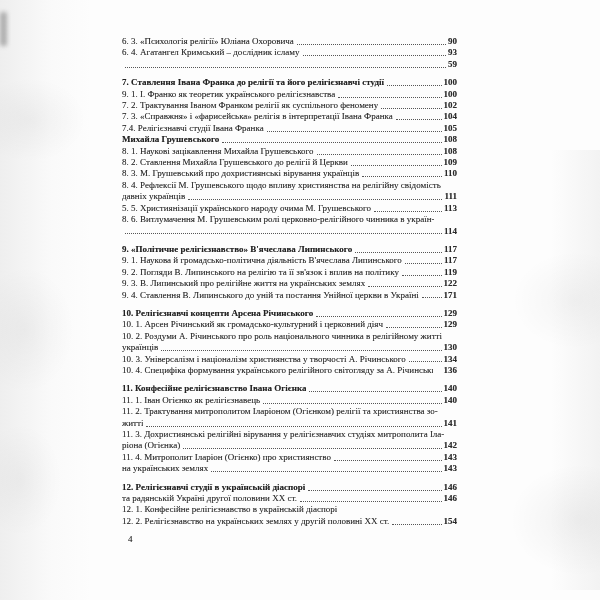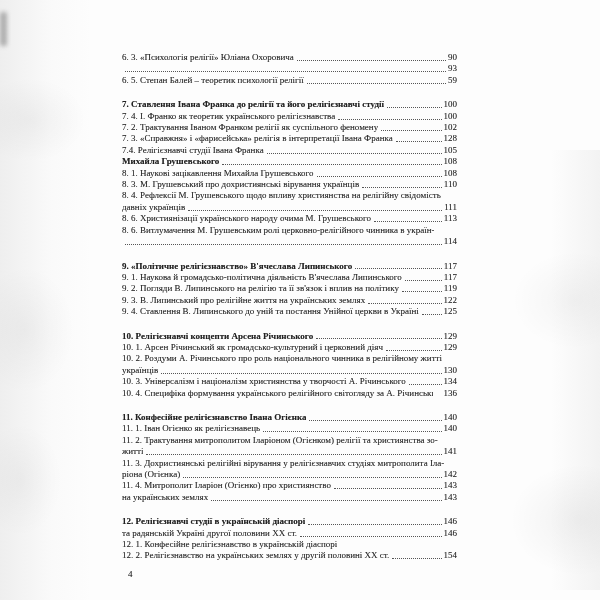--- a/index.html
+++ b/index.html
@@ -38,50 +38,50 @@
   .artifact-right {
     position: absolute;
     right: 0; top: 150px;
     width: 70px; height: 440px;
     background: linear-gradient(to left, rgba(150,150,150,0.10), transparent 70%);
     pointer-events: none;
   }
   .toc {
     position: absolute;
     left: 122px;
-    top: 52px;
+    top: 36px;
     width: 335px;
     font-size: 9px;
     line-height: 11.4px;
     color: #2b2b2b;
     text-shadow: 0 0 0.5px rgba(0,0,0,0.35);
   }
   .toc-row {
     display: flex;
     align-items: baseline;
     white-space: nowrap;
   }
-  .toc-row.gap { margin-top: 13px; }
+  .toc-row.gap { margin-top: 7px; }
   .toc-row.bold { font-weight: bold; color: #222; }
   .txt {
     flex: 0 1 auto;
     min-width: 0;
     overflow: hidden;
   }
   .leader {
     flex: 1 1 6px;
     min-width: 0;
     align-self: flex-end;
     margin: 0 2px 2.5px 3px;
     border-bottom: 1px dotted #565656;
   }
   .leader.nodots { border-bottom: none; }
   .pg {
     flex: 0 0 auto;
-    font-weight: normal;
+    font-weight: bold;
     color: #2b2b2b;
   }
   .footer-pg {
     margin-top: 7px;
     margin-left: 6px;
     font-weight: normal;
   }
 </style>
 </head>
 <body>
@@ -91,79 +91,84 @@
 <div class="artifact-right"></div>
 
 <div class="toc">
   <div>
       <div class="toc-row">
         <span class="txt">6. 3. «Психологія релігії» Юліана Охоровича</span>
         <span class="leader"></span>
         <span class="pg">90</span>
       </div>
       <div class="toc-row">
+        <span class="txt">6. 4. Агатангел Кримський – дослідник ісламу</span>
         <span class="leader"></span>
         <span class="pg">93</span>
       </div>
       <div class="toc-row">
-        <span class="txt">6. 5. Степан Балей – теоретик психології релігії</span>
         <span class="leader"></span>
         <span class="pg">59</span>
       </div>
       <div class="toc-row bold gap">
         <span class="txt">7. Ставлення Івана Франка до релігії та його релігієзнавчі студії</span>
         <span class="leader"></span>
         <span class="pg">100</span>
       </div>
       <div class="toc-row">
-        <span class="txt">7. 4. І. Франко як теоретик українського релігієзнавства</span>
+        <span class="txt">9. 1. І. Франко як теоретик українського релігієзнавства</span>
         <span class="leader"></span>
         <span class="pg">100</span>
       </div>
       <div class="toc-row">
         <span class="txt">7. 2. Трактування Іваном Франком релігії як суспільного феномену</span>
         <span class="leader"></span>
         <span class="pg">102</span>
       </div>
       <div class="toc-row">
         <span class="txt">7. 3. «Справжня» і «фарисейська» релігія в інтерпретації Івана Франка</span>
         <span class="leader"></span>
-        <span class="pg">128</span>
+        <span class="pg">104</span>
       </div>
       <div class="toc-row">
         <span class="txt">7.4. Релігієзнавчі студії Івана Франка</span>
         <span class="leader"></span>
         <span class="pg">105</span>
       </div>
       <div class="toc-row bold">
         <span class="txt">Михайла Грушевського</span>
         <span class="leader"></span>
         <span class="pg">108</span>
       </div>
       <div class="toc-row">
         <span class="txt">8. 1. Наукові зацікавлення Михайла Грушевського</span>
         <span class="leader"></span>
         <span class="pg">108</span>
       </div>
       <div class="toc-row">
+        <span class="txt">8. 2. Ставлення Михайла Грушевського до релігії й Церкви</span>
+        <span class="leader"></span>
+        <span class="pg">109</span>
+      </div>
+      <div class="toc-row">
         <span class="txt">8. 3. М. Грушевський про дохристиянські вірування українців</span>
         <span class="leader"></span>
         <span class="pg">110</span>
       </div>
       <div class="toc-row">
         <span class="txt">8. 4. Рефлексії М. Грушевського щодо впливу християнства на релігійну свідомість</span>
         <span class="leader nodots"></span>
       </div>
       <div class="toc-row">
         <span class="txt">давніх українців</span>
         <span class="leader"></span>
         <span class="pg">111</span>
       </div>
       <div class="toc-row">
-        <span class="txt">8. 6. Християнізації українського народу очима М. Грушевського</span>
+        <span class="txt">5. 5. Християнізації українського народу очима М. Грушевського</span>
         <span class="leader"></span>
         <span class="pg">113</span>
       </div>
       <div class="toc-row">
         <span class="txt">8. 6. Витлумачення М. Грушевським ролі церковно-релігійного чинника в україн-</span>
         <span class="leader nodots"></span>
       </div>
       <div class="toc-row">
         <span class="leader"></span>
         <span class="pg">114</span>
@@ -184,21 +189,21 @@
         <span class="pg">119</span>
       </div>
       <div class="toc-row">
         <span class="txt">9. 3. В. Липинський про релігійне життя на українських землях</span>
         <span class="leader"></span>
         <span class="pg">122</span>
       </div>
       <div class="toc-row">
         <span class="txt">9. 4. Ставлення В. Липинського до уній та постання Унійної церкви в Україні</span>
         <span class="leader"></span>
-        <span class="pg">125</span>
+        <span class="pg">171</span>
       </div>
       <div class="toc-row bold gap">
         <span class="txt">10. Релігієзнавчі концепти Арсена Річинського</span>
         <span class="leader"></span>
         <span class="pg">129</span>
       </div>
       <div class="toc-row">
         <span class="txt">10. 1. Арсен Річинський як громадсько-культурний і церковний діяч</span>
         <span class="leader"></span>
         <span class="pg">129</span>

